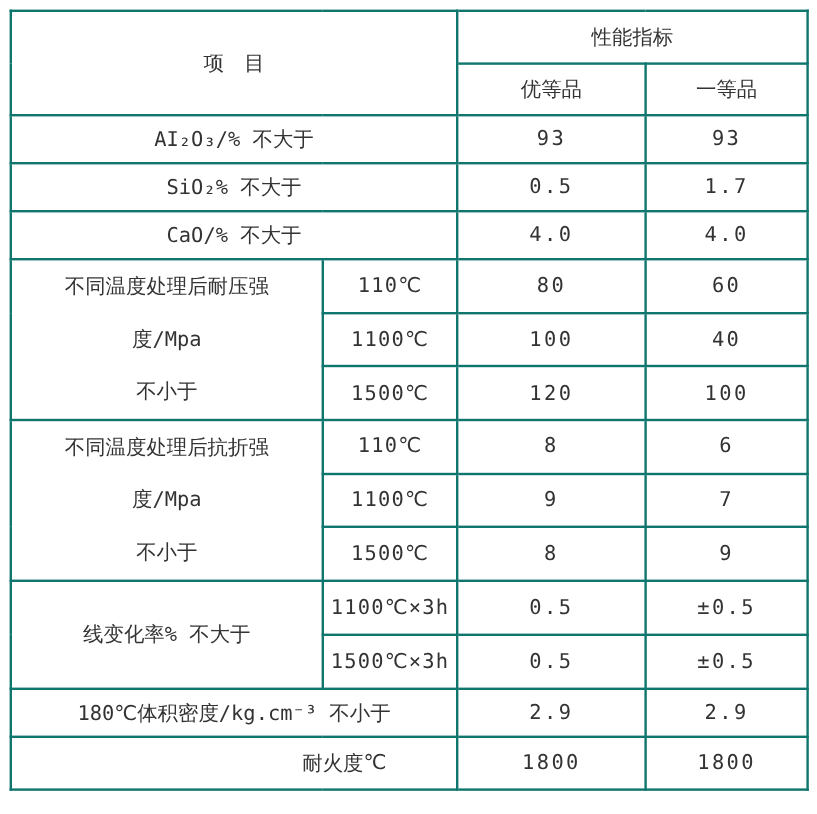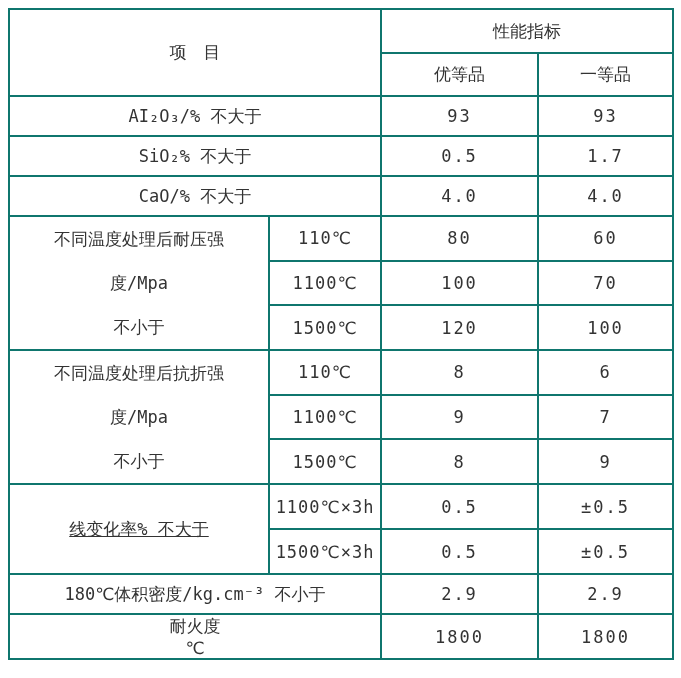--- a/index.html
+++ b/index.html
@@ -24,28 +24,27 @@
     color: #333333;
     padding: 0;
     overflow: hidden;
   }
   .h44 { height: 44px; }
   .h43 { height: 43px; }
   .h45 { height: 40px; }
   .val { letter-spacing: 2px; }
   .cond { letter-spacing: 1px; }
   .gline { display: block; line-height: 44px; }
-  .gline-tall { display: block; line-height: 88px; text-decoration: underline; }
+  .gline-tall { display: block; line-height: 88px; }
   
   .refrow {
     display: flex;
-    justify-content: flex-start;
+    justify-content: flex-end;
     align-items: center;
     padding: 0 58px 0 58px;
-    flex-direction: column;
   }
 </style>
 </head>
 <body>
 
 <table class="spec-table">
   <colgroup>
     <col style="width:260px">
     <col style="width:112px">
     <col style="width:157px">
@@ -86,21 +85,21 @@
       <span class="gline">度/Mpa</span>
       <span class="gline">不小于</span>
     </td>
     <td class="cond">110℃</td>
     <td class="val">80</td>
     <td class="val">60</td>
   </tr>
   <tr class="h44">
     <td class="cond">1100℃</td>
     <td class="val">100</td>
-    <td class="val">70</td>
+    <td class="val">40</td>
   </tr>
   <tr class="h44">
     <td class="cond">1500℃</td>
     <td class="val">120</td>
     <td class="val">100</td>
   </tr>
 
   <tr class="h44">
     <td rowspan="3">
       <span class="gline">不同温度处理后抗折强</span>

